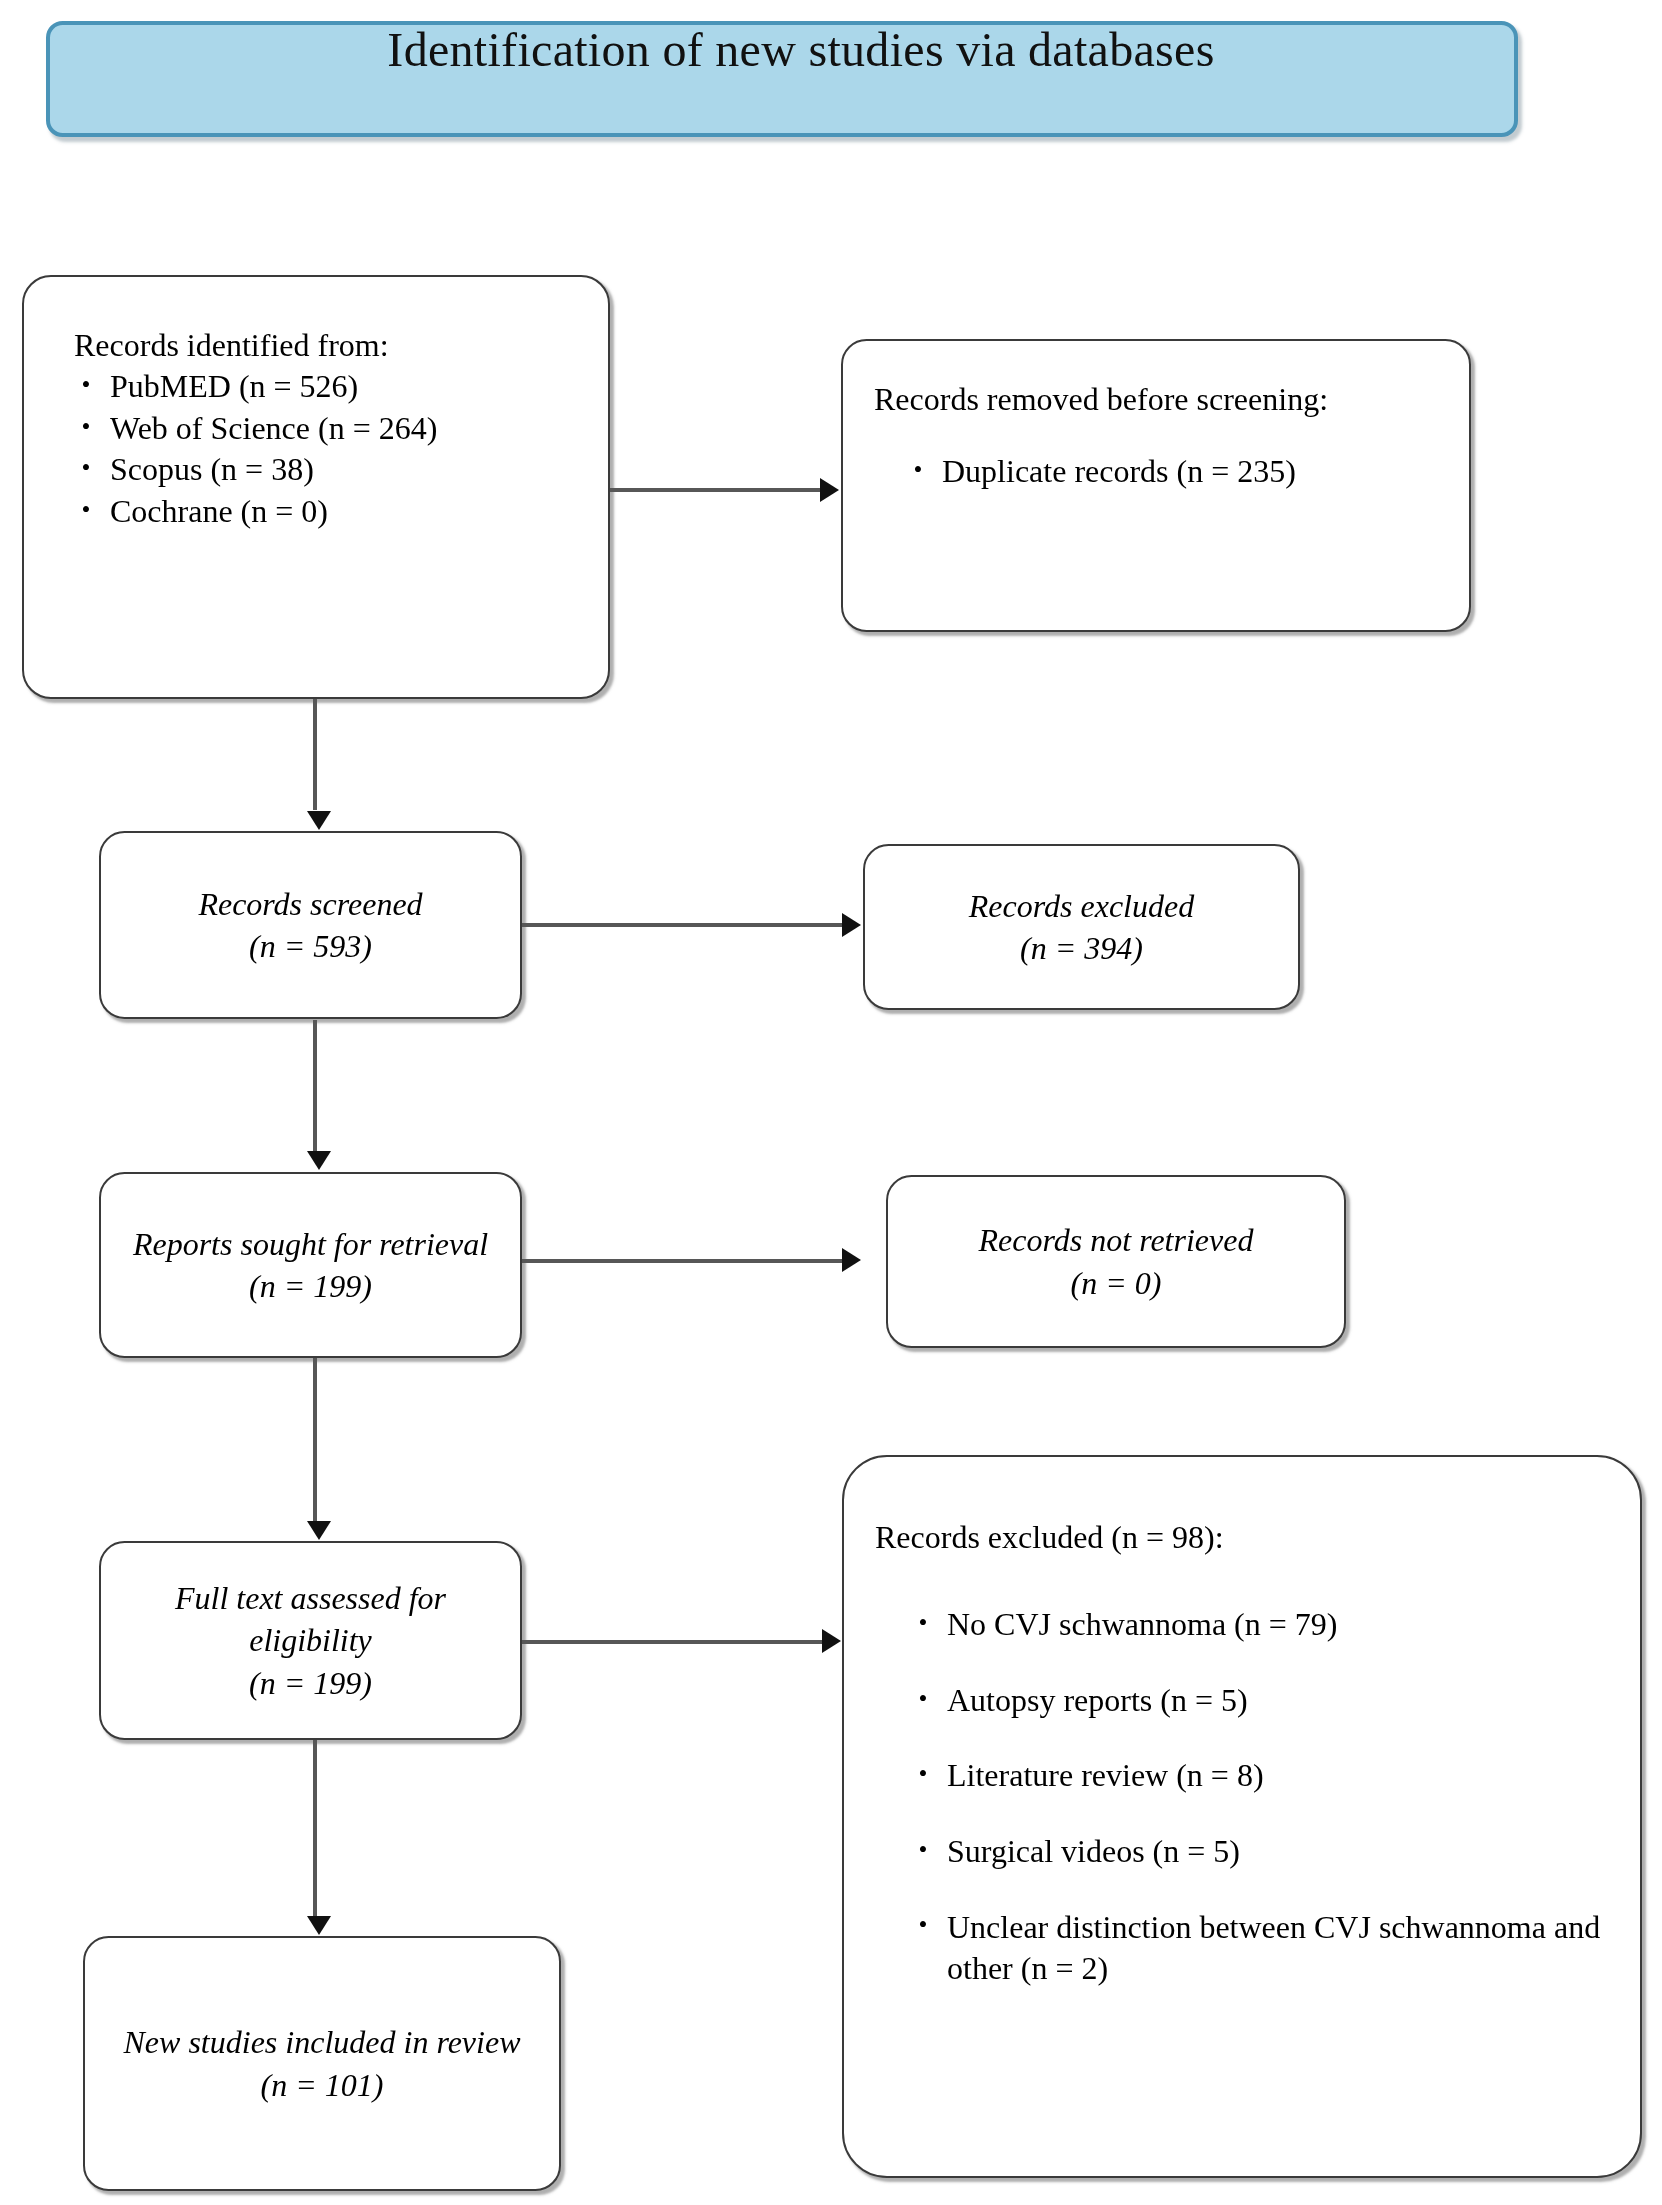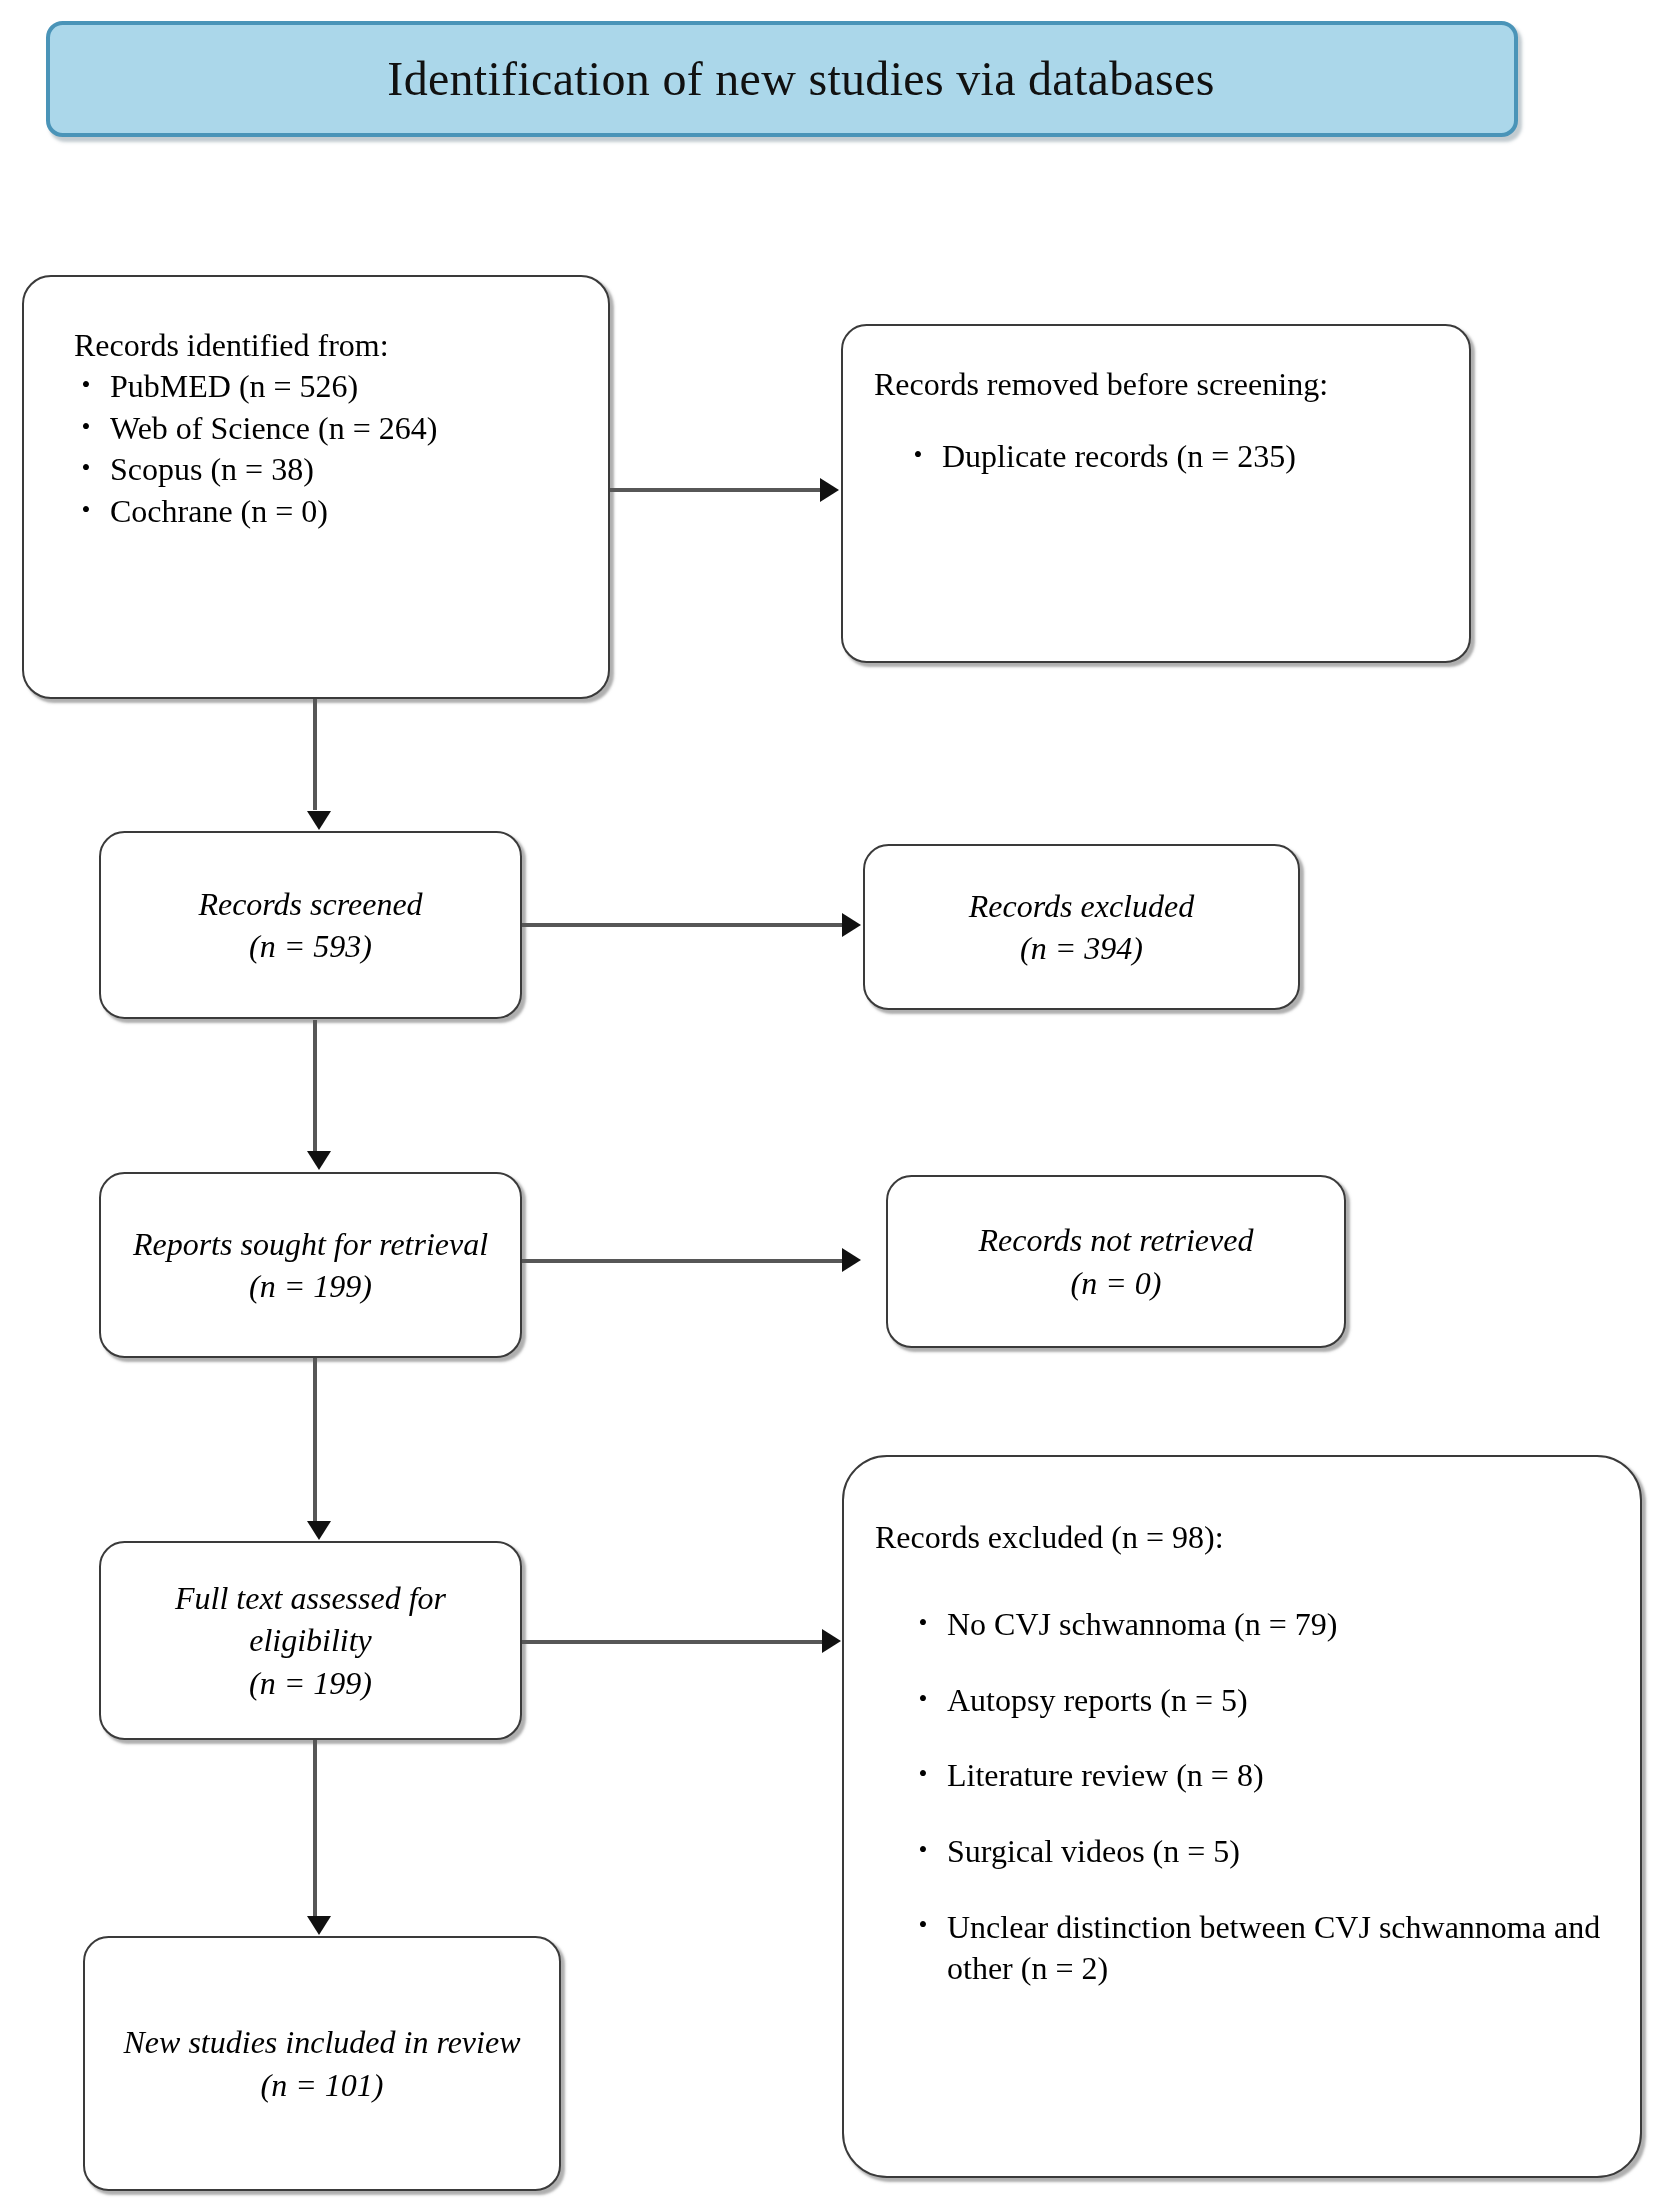--- a/index.html
+++ b/index.html
@@ -23,21 +23,20 @@
     position: absolute;
     left: 46px;
     top: 21px;
     width: 1472px;
     height: 116px;
     background: #ABD7EA;
     border: 4.5px solid #4A94B8;
     border-radius: 16.6px;
     box-sizing: border-box;
     display: flex;
-    align-items: center;
     justify-content: center;
     box-shadow: 3.8px 4.5px 3.2px rgba(120,140,150,0.45);
   }
   .header-banner .header-title {
     font-size: 48px;
     line-height: 1.05;
     color: #111111;
     letter-spacing: 0.3px;
     text-align: center;
     padding-left: 38px;
@@ -87,21 +86,21 @@
     left: 7.6px;
     top: -1.3px;
     font-size: 25.5px;
     line-height: 1.55;
   }
   ul.blist.spaced li { margin-bottom: 34px; }
   ul.blist.spaced li:last-child { margin-bottom: 0; }
 
   
   #box-identified   { left: 22px;   top: 275px;  width: 588px;  height: 424px; }
-  #box-removed      { left: 841px; top: 324px;  width: 630px;  height: 339px; border-radius: 25.5px; }
+  #box-removed      { left: 841px; top: 339px;  width: 630px;  height: 293px; border-radius: 25.5px; }
   #box-screened     { left: 99px;  top: 831px; width: 423px;  height: 188px; border-radius: 25.5px; }
   #box-rec-excluded { left: 863px; top: 844px; width: 437px;  height: 166px; border-radius: 25.5px; }
   #box-sought       { left: 99px;  top: 1172px; width: 423px;  height: 186px; border-radius: 25.5px; }
   #box-notretrieved { left: 886px; top: 1175px; width: 460px;  height: 173px; border-radius: 25.5px; }
   #box-fulltext     { left: 99px;  top: 1541px; width: 423px;  height: 199px; border-radius: 25.5px; }
   #box-excluded98   { left: 842px; top: 1455px; width: 800px; height: 723px; border-radius: 45px; }
   #box-included     { left: 83px;  top: 1936px; width: 478px;  height: 255px; border-radius: 25.5px; }
 
   
   #box-identified  .box-inner { padding: 0 0 0 50px; justify-content: flex-start; padding-top: 47px; }

